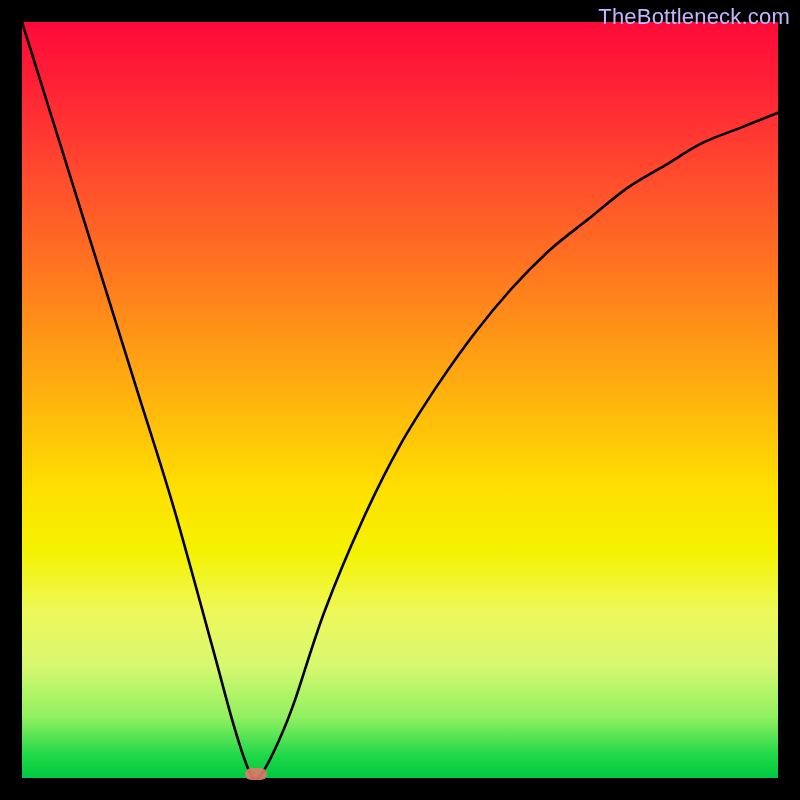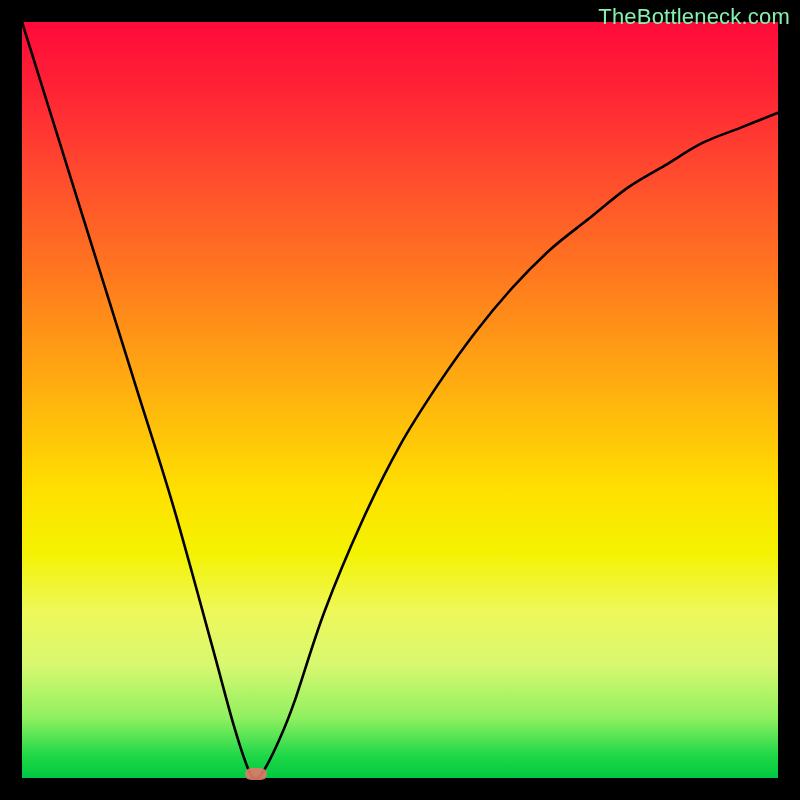--- a/index.html
+++ b/index.html
@@ -55,21 +55,21 @@
     width: 22px;
     height: 12px;
     border-radius: 6px;
     background: #e07a6a;
     opacity: 0.9;
   }
   .watermark {
     position: absolute;
     top: 4px;
     right: 10px;
-    color: #86efac;
+    color: #c4b5fd;
     font-size: 22px;
     font-weight: 400;
     letter-spacing: 0.2px;
     user-select: none;
   }
 </style>
 </head>
 <body>
 
 <div class="frame">

